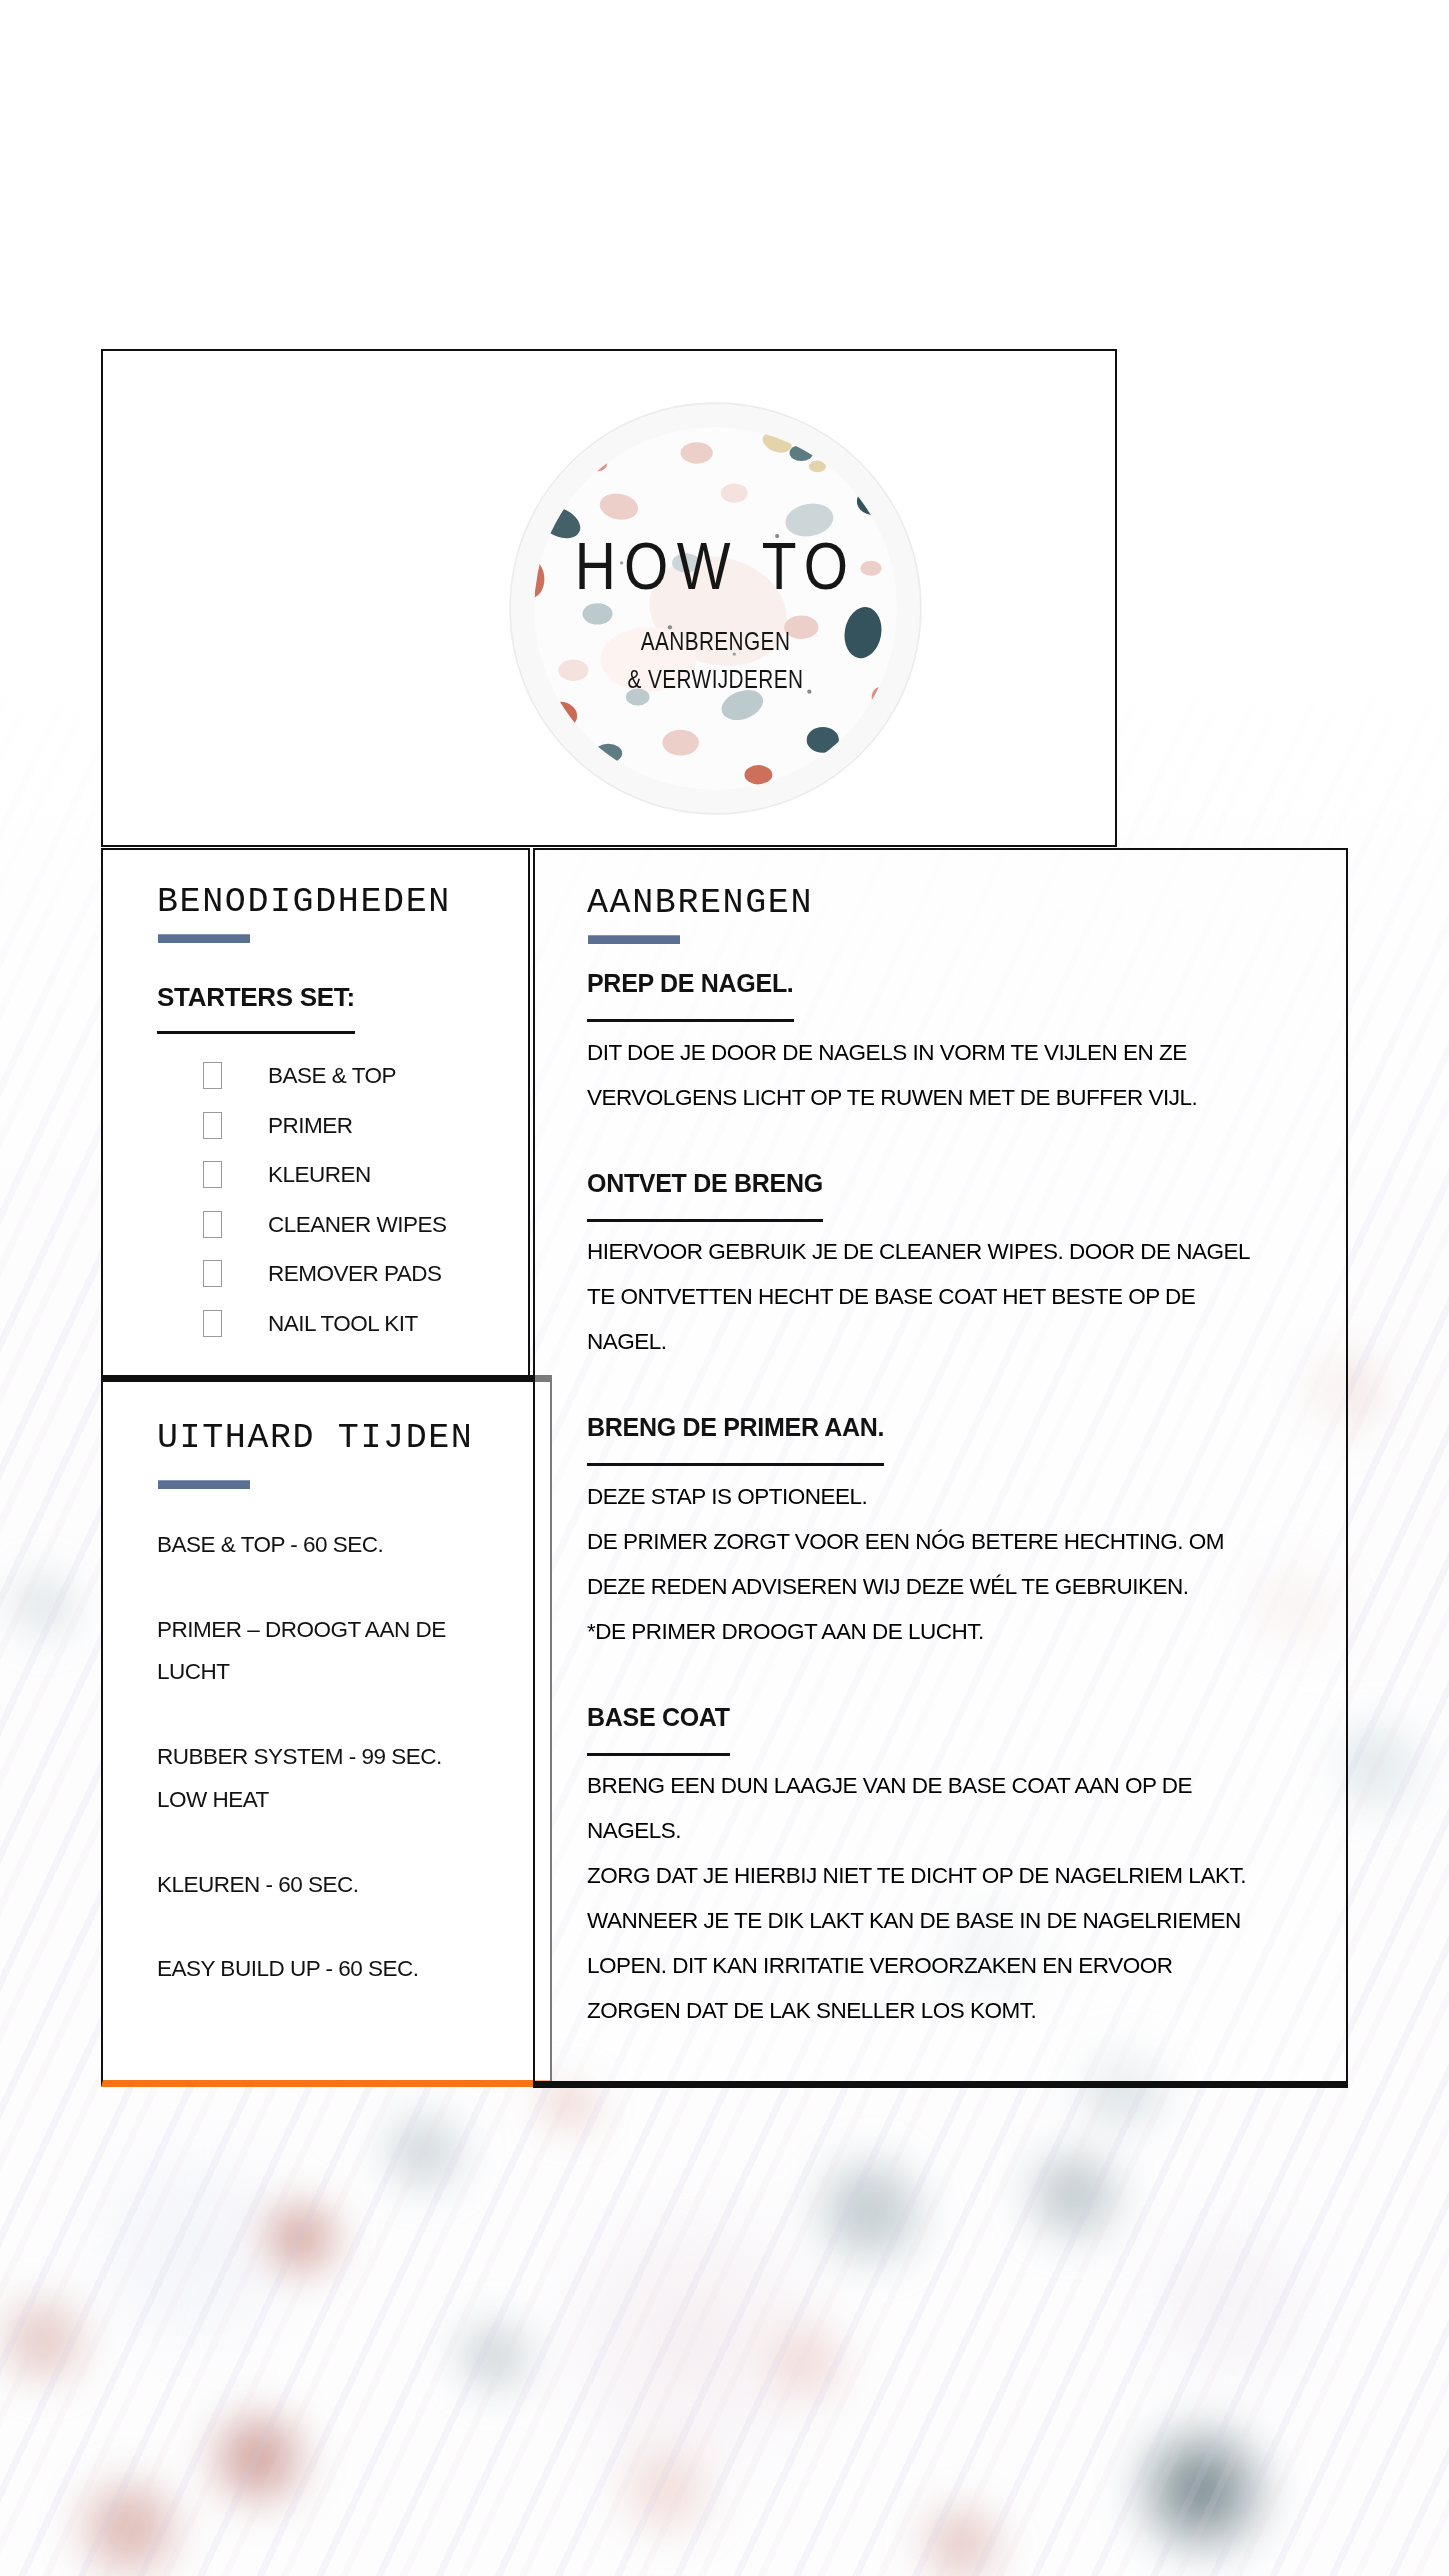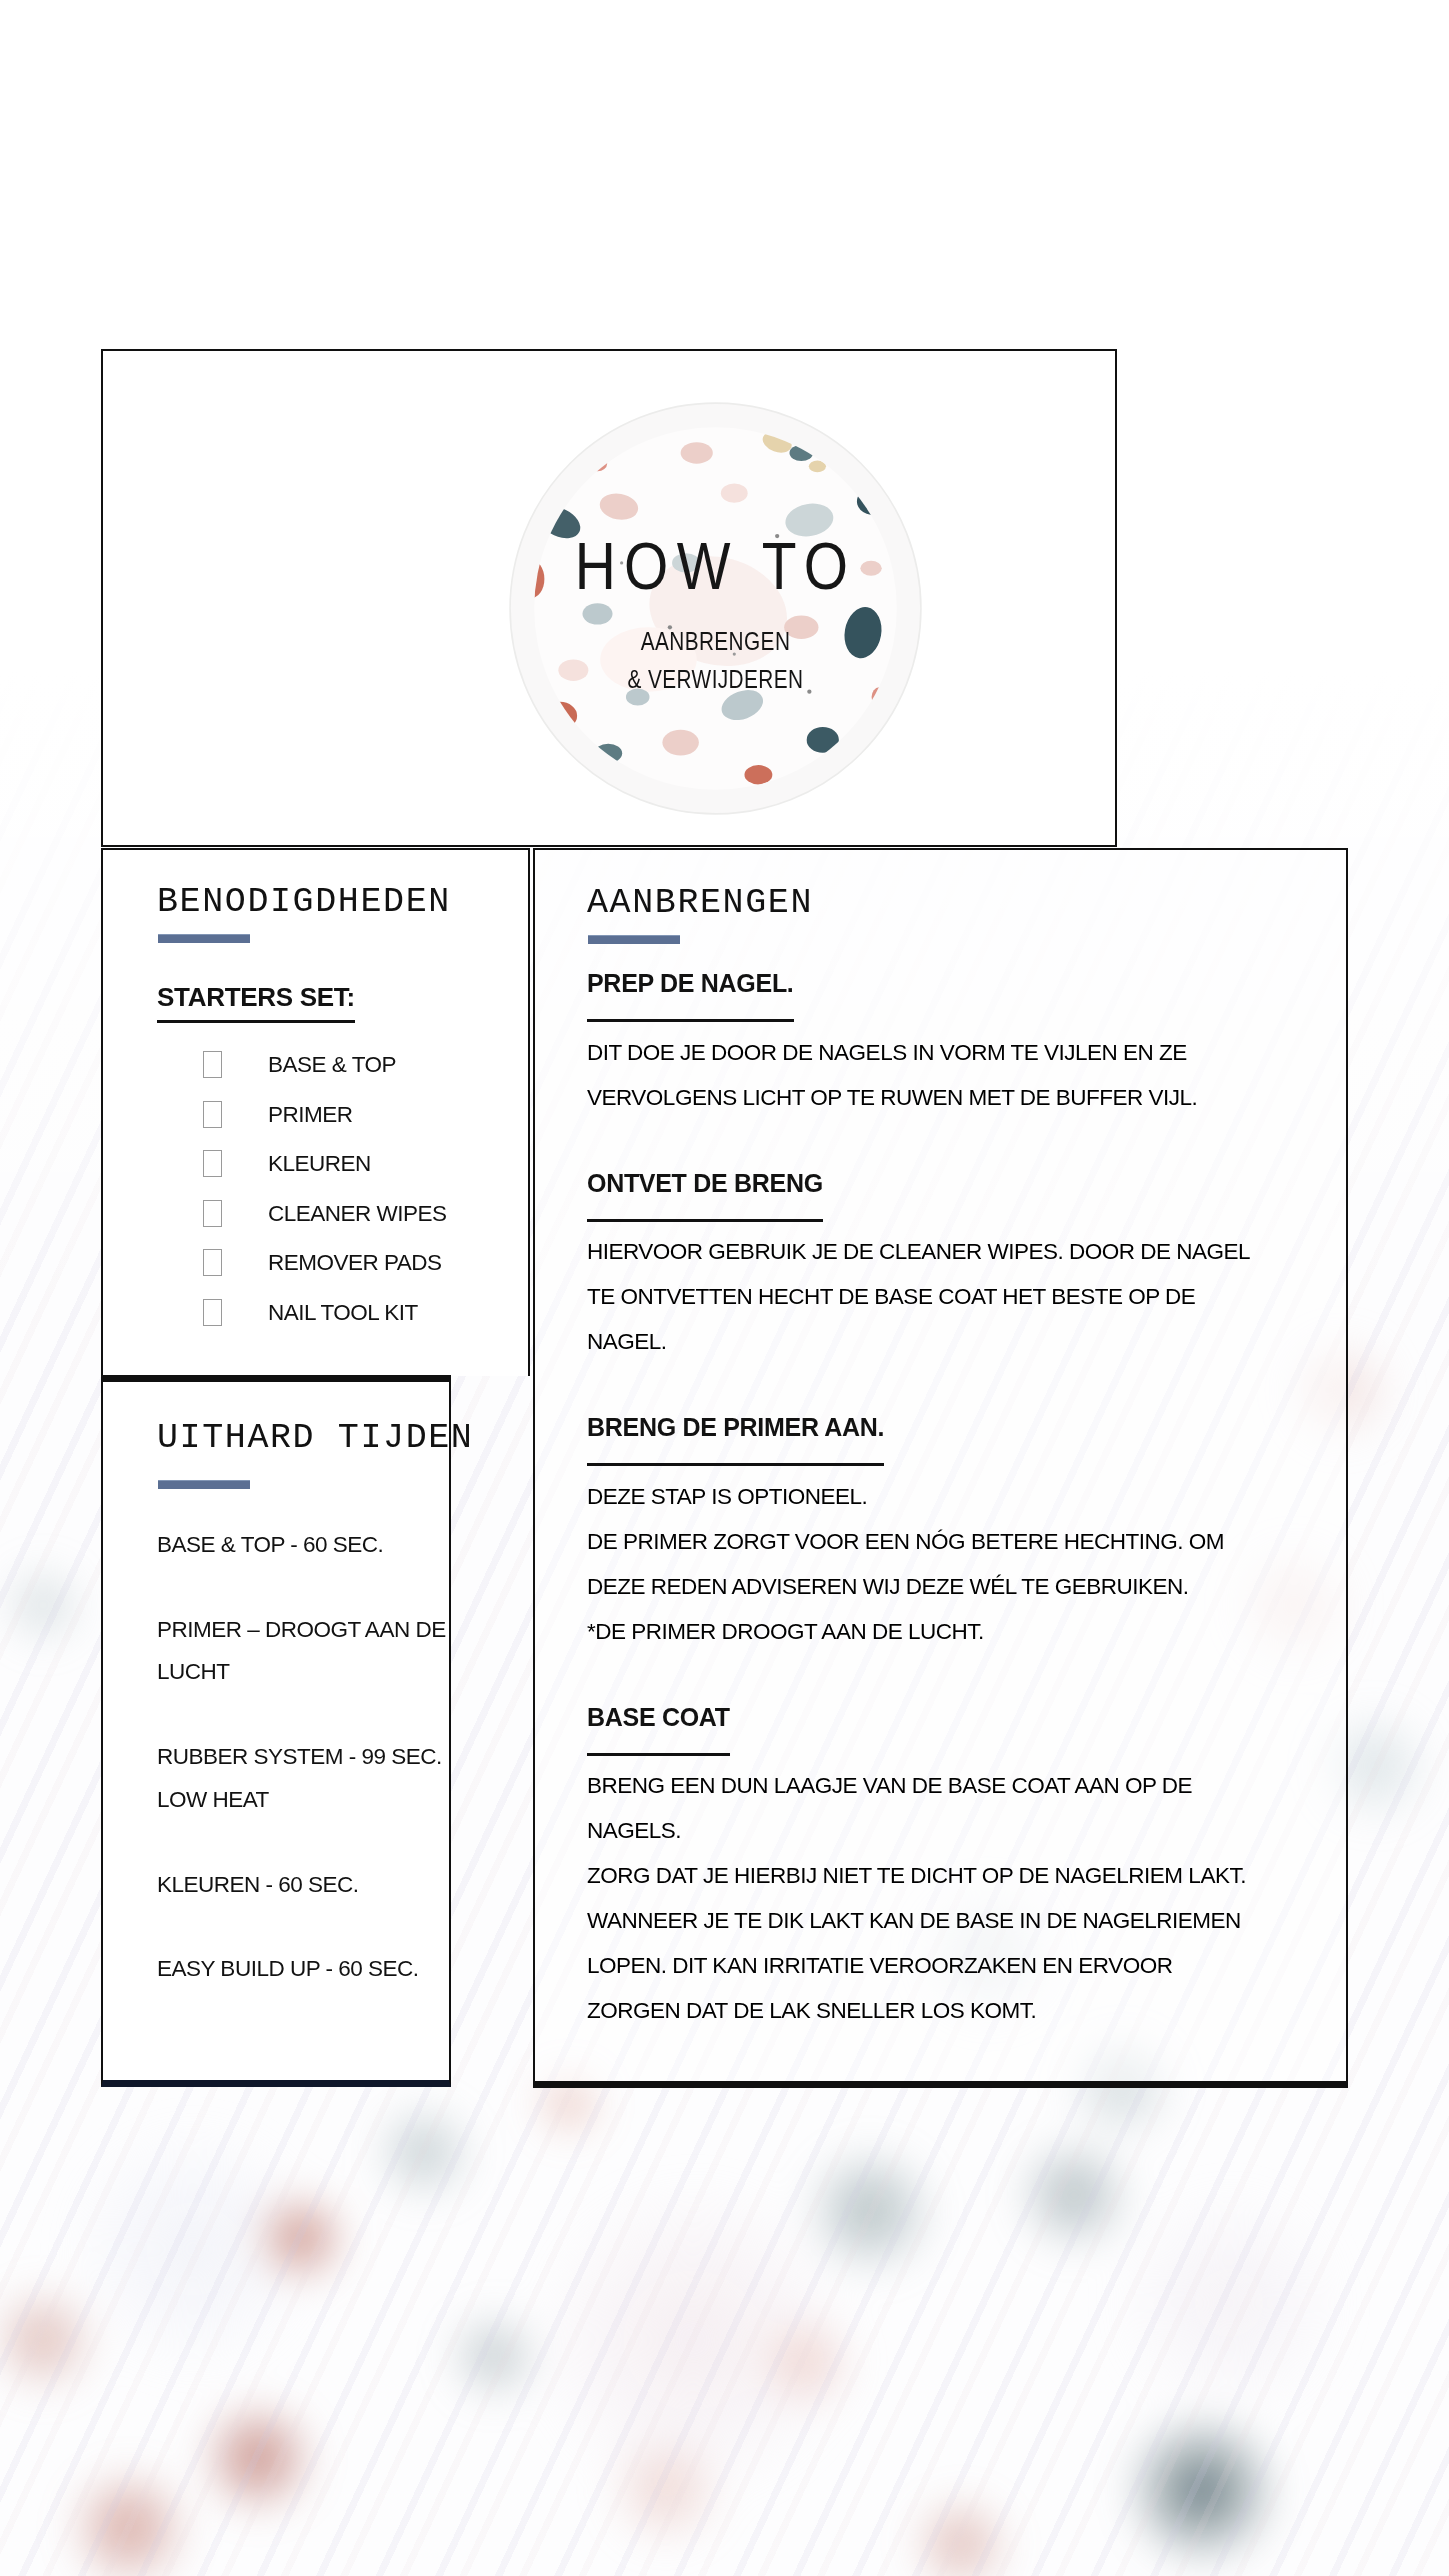--- a/index.html
+++ b/index.html
@@ -47,21 +47,21 @@
       repeating-linear-gradient(115deg,
         rgba(255,255,255,0) 0 25px,
         rgba(204,199,224,.16) 25px 32px,
         rgba(255,255,255,0) 32px 47px,
         rgba(228,213,219,.13) 47px 54px);
   }
   
   .frame{position:absolute;box-sizing:border-box;border:2.7px solid #101010;}
   .box-top   {left:101px; top:349px;  width:1016px; height:498px;  background:#ffffff;}
   .box-left-a{left:101px; top:848px; width:429px;  height:528px;  background:#ffffff; border-bottom:none;}
-  .box-left-b{left:101px; top:1375px; width:350px;  height:712px; background:#ffffff; border-top:7px solid #101010; border-bottom:7px solid #0f172a;}
+  .box-left-b{left:101px; top:1375px; width:451px;  height:712px; background:#ffffff; border-top:7px solid #101010; border-bottom:7px solid #f97316;}
   .box-right {left:533px; top:848px; width:815px; height:1240px; background:rgba(255,255,255,.45); border-bottom:7px solid #101010;}
   
   .logo{position:absolute;left:406px;top:51px;width:413px;height:413px;}
   .logo svg{position:absolute;inset:0;}
   .logo .title{
     position:absolute;left:0;right:0;top:125px;
     text-align:center;
     font-size:67px;font-weight:100;letter-spacing:9.7px;
     transform:scaleX(.85);
     white-space:pre;color:#161616;
@@ -77,21 +77,21 @@
   .logo .sub2{top:262px;}
   
   .serif-h{
     font-family:Liberation Mono, monospace;
     font-size:35px;font-weight:400;letter-spacing:1.6px;
     line-height:1.15;white-space:pre;
   }
   .accent-bar{width:92px;height:8px;background:#5b6f93;border-top:1.1px solid #8296b5;}
   .sub-h{
     font-size:26px;font-weight:700;letter-spacing:-0.3px;
-    display:inline-block;border-bottom:3.8px solid #111;padding-bottom:7px;
+    display:inline-block;border-bottom:3.8px solid #111;padding-bottom:18px;
     white-space:pre;
   }
   .sec-title{
     font-size:25px;font-weight:700;letter-spacing:-0.3px;
     display:inline-block;border-bottom:3.2px solid #111;padding-bottom:21px;
     white-space:pre;
   }
   .body-txt{
     font-size:22.5px;font-weight:400;letter-spacing:-0.5px;
     line-height:2.0;white-space:pre;color:#000000;

